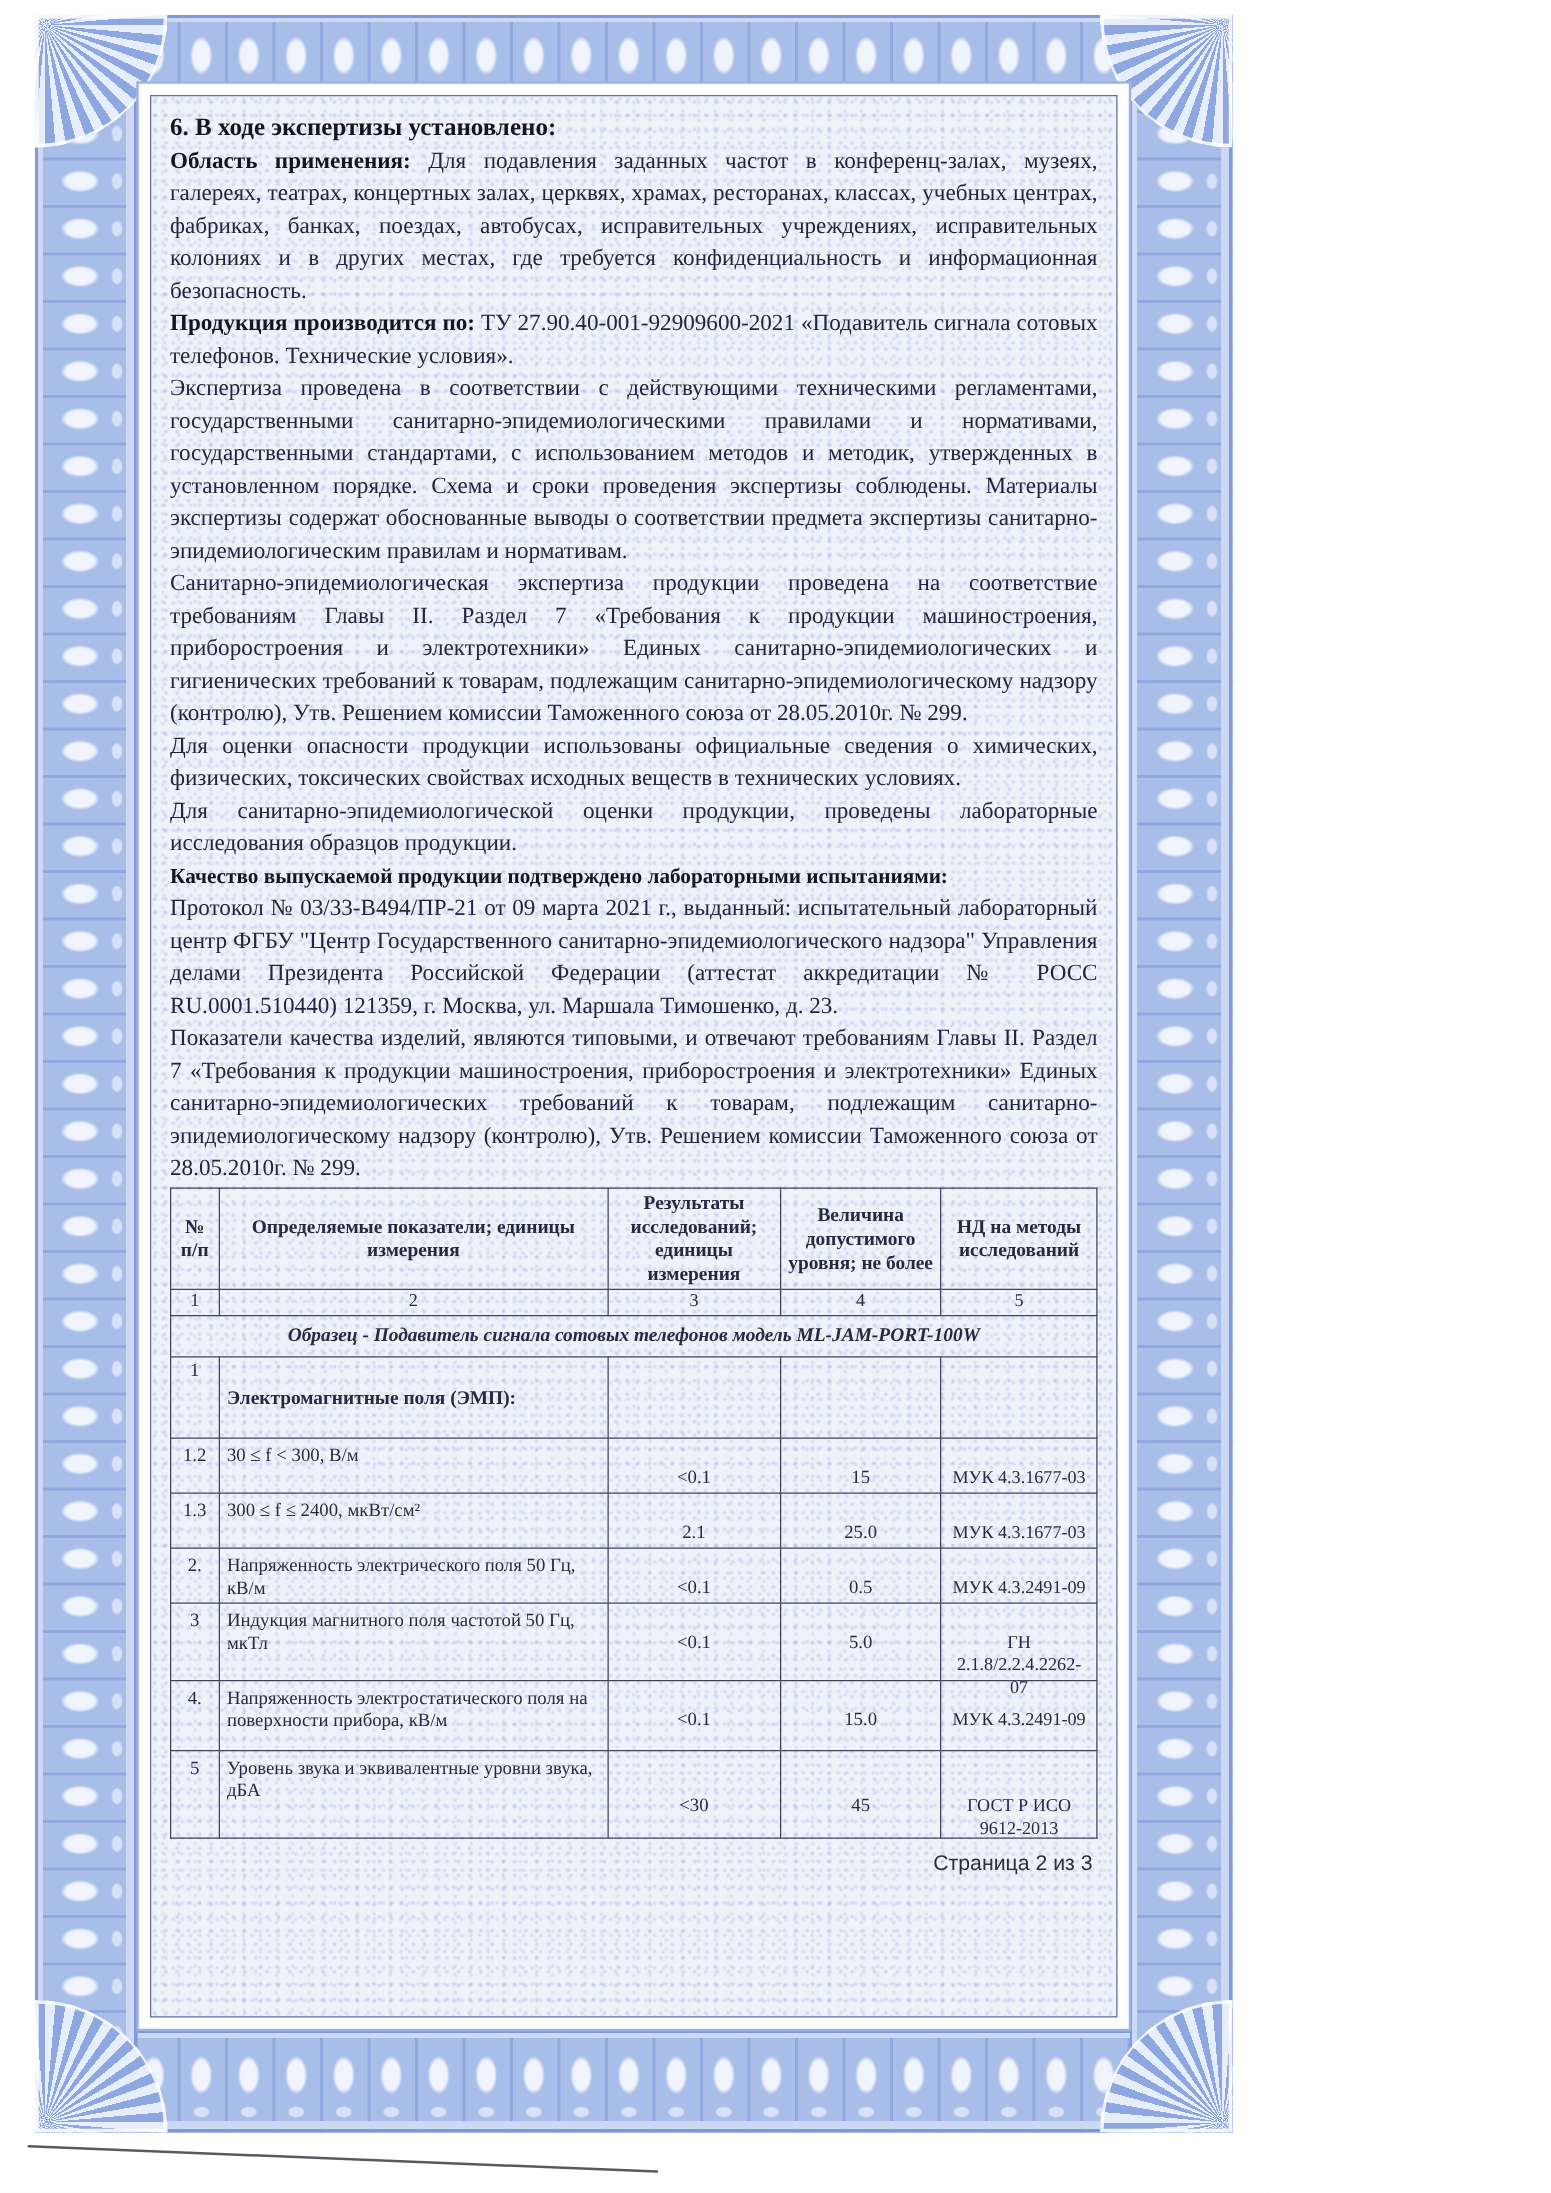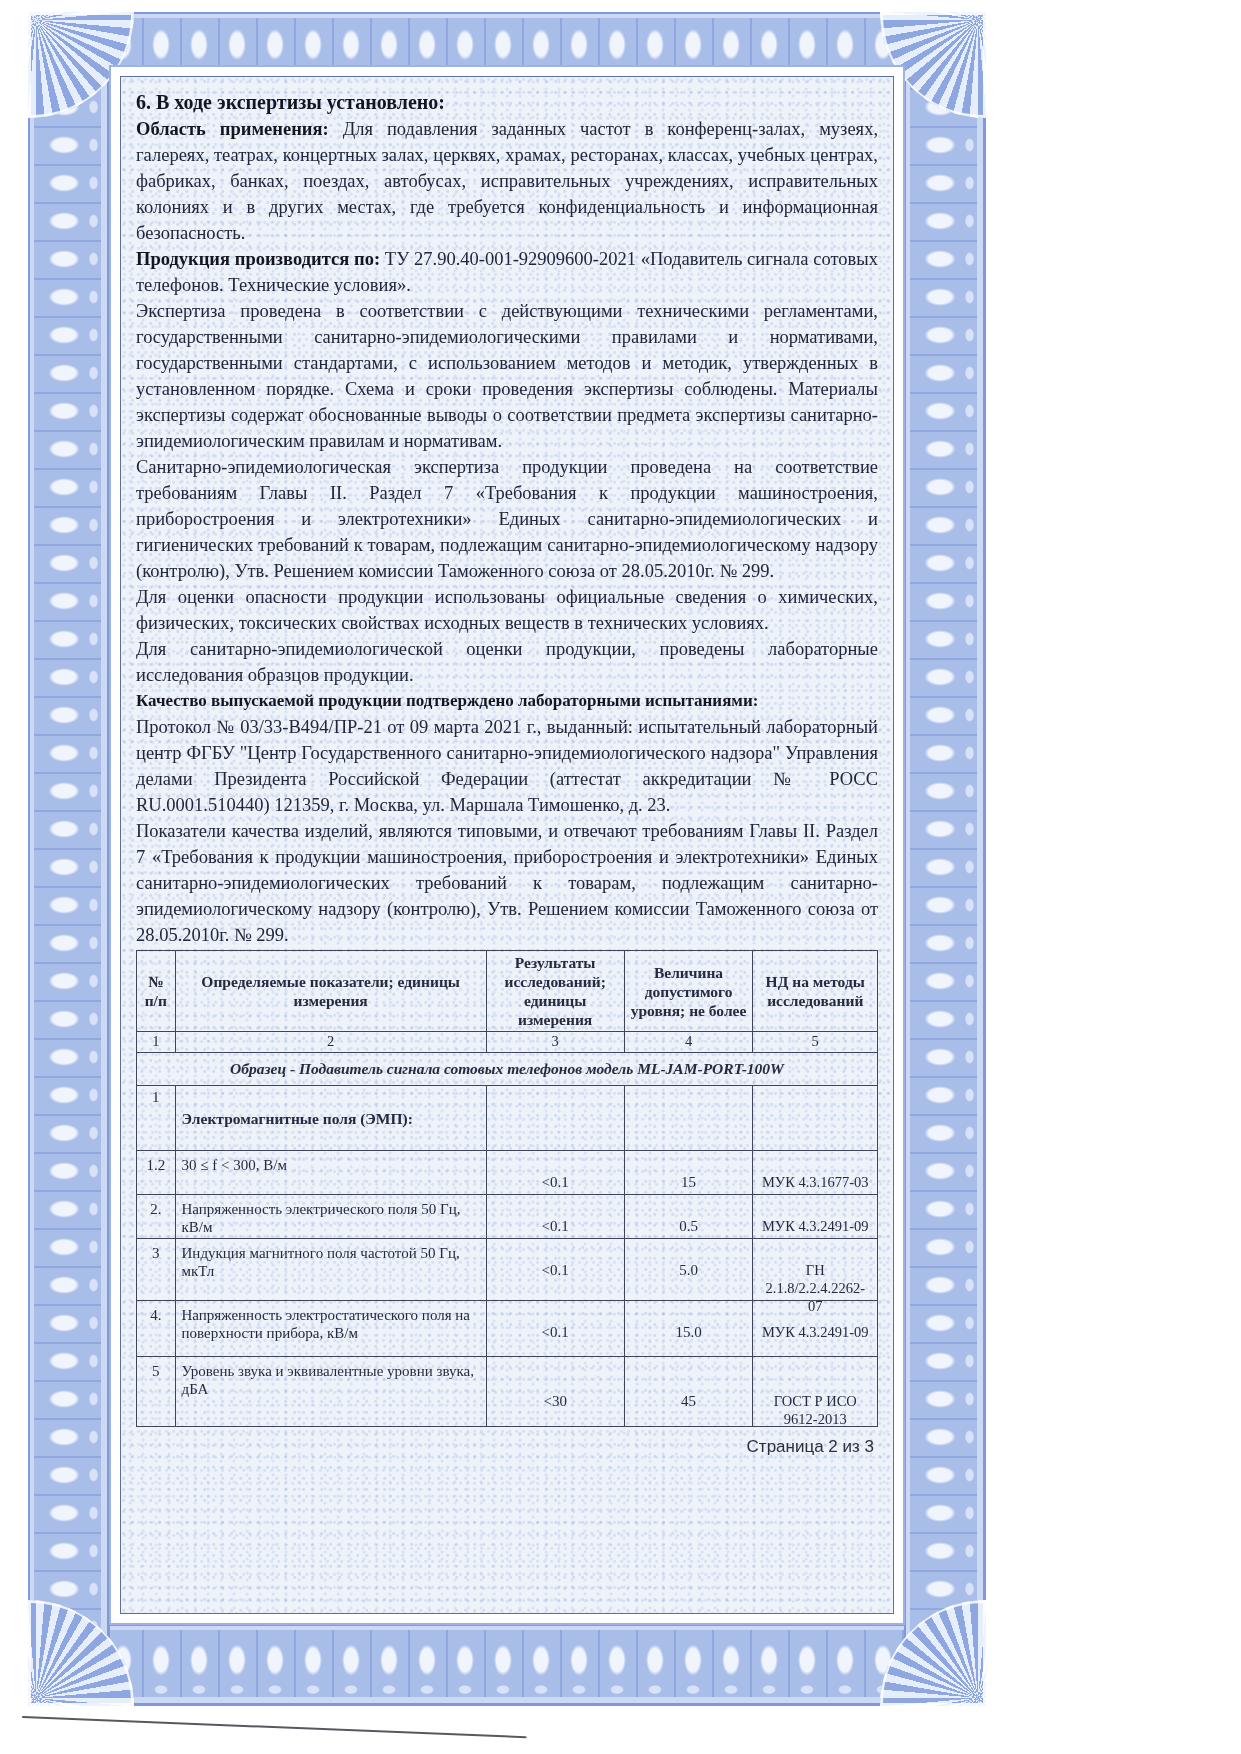--- a/index.html
+++ b/index.html
@@ -150,20 +150,33 @@
               <span class="vshift">&lt;0.1</span>
             </td>
         <td class="val">
               <span class="vshift">15</span>
             </td>
         <td class="meth val">
               <span class="vshift">МУК 4.3.1677-03</span>
             </td>
       </tr>
       <tr class="r-data">
+        <td class="cnum">1.3</td>
+        <td>300 ≤ f ≤ 2400, мкВт/см²</td>
+        <td class="val">
+              <span class="vshift">2.1</span>
+            </td>
+        <td class="val">
+              <span class="vshift">25.0</span>
+            </td>
+        <td class="meth val">
+              <span class="vshift">МУК 4.3.1677-03</span>
+            </td>
+      </tr>
+      <tr class="r-data">
         <td class="cnum">2.</td>
         <td>Напряженность электрического поля 50 Гц, кВ/м</td>
         <td class="val">
               <span class="vshift">&lt;0.1</span>
             </td>
         <td class="val">
               <span class="vshift">0.5</span>
             </td>
         <td class="meth val">
               <span class="vshift">МУК 4.3.2491-09</span>

